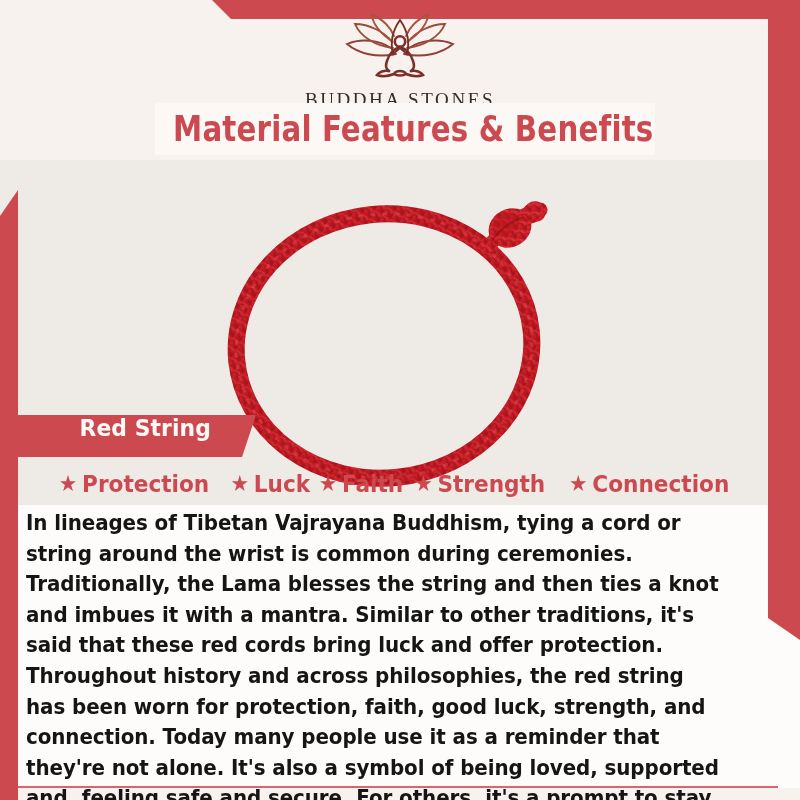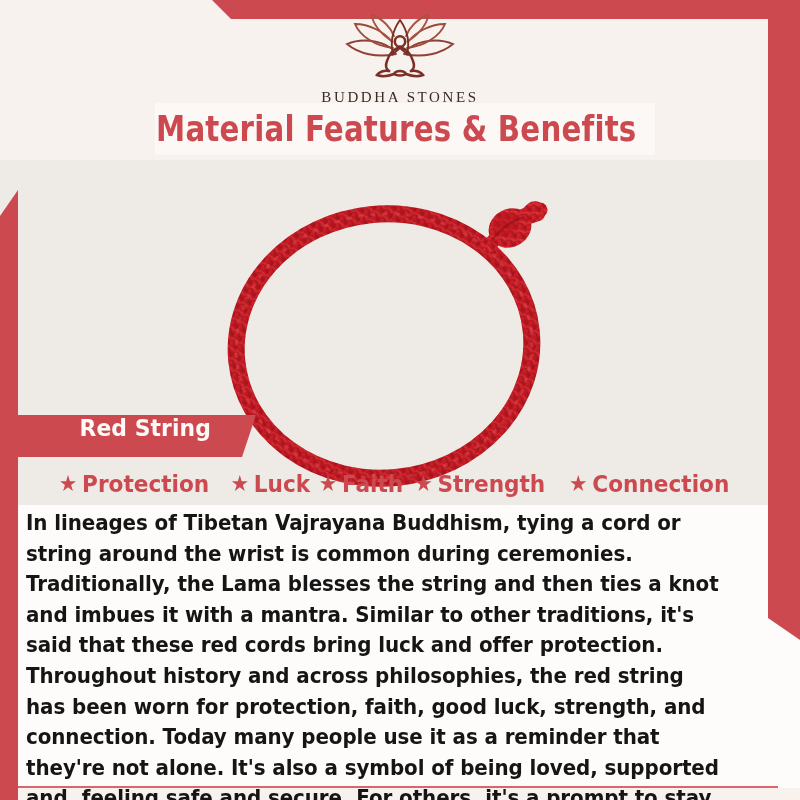--- a/index.html
+++ b/index.html
@@ -78,35 +78,35 @@
   .logo-wrap {
     position: absolute;
     left: 0; top: 14px;
     width: 800px;
     text-align: center;
   }
   .logo-mark { display: block; margin: 0 auto; }
   .logo-word {
     margin-top: 3px;
     font-family: "Liberation Serif", serif;
-    font-size: 15px;
+    font-size: 19px;
     letter-spacing: 2.6px;
     color: #3b2b28;
     font-weight: 400;
   }
 
   
   .title-plate {
     position: absolute;
     left: 155px; top: 103px;
     width: 500px; height: 52px;
     background: #fbf8f5;
     display: flex;
     align-items: center;
-    justify-content: flex-end;
+    justify-content: flex-start;
   }
   .title-text {
     font-size: 35px;
     font-weight: bold;
     color: #cc4950;
     letter-spacing: 0.2px;
     font-family: "DejaVu Sans", sans-serif;
     font-stretch: condensed;
     transform: scaleX(0.93);
     white-space: nowrap;

